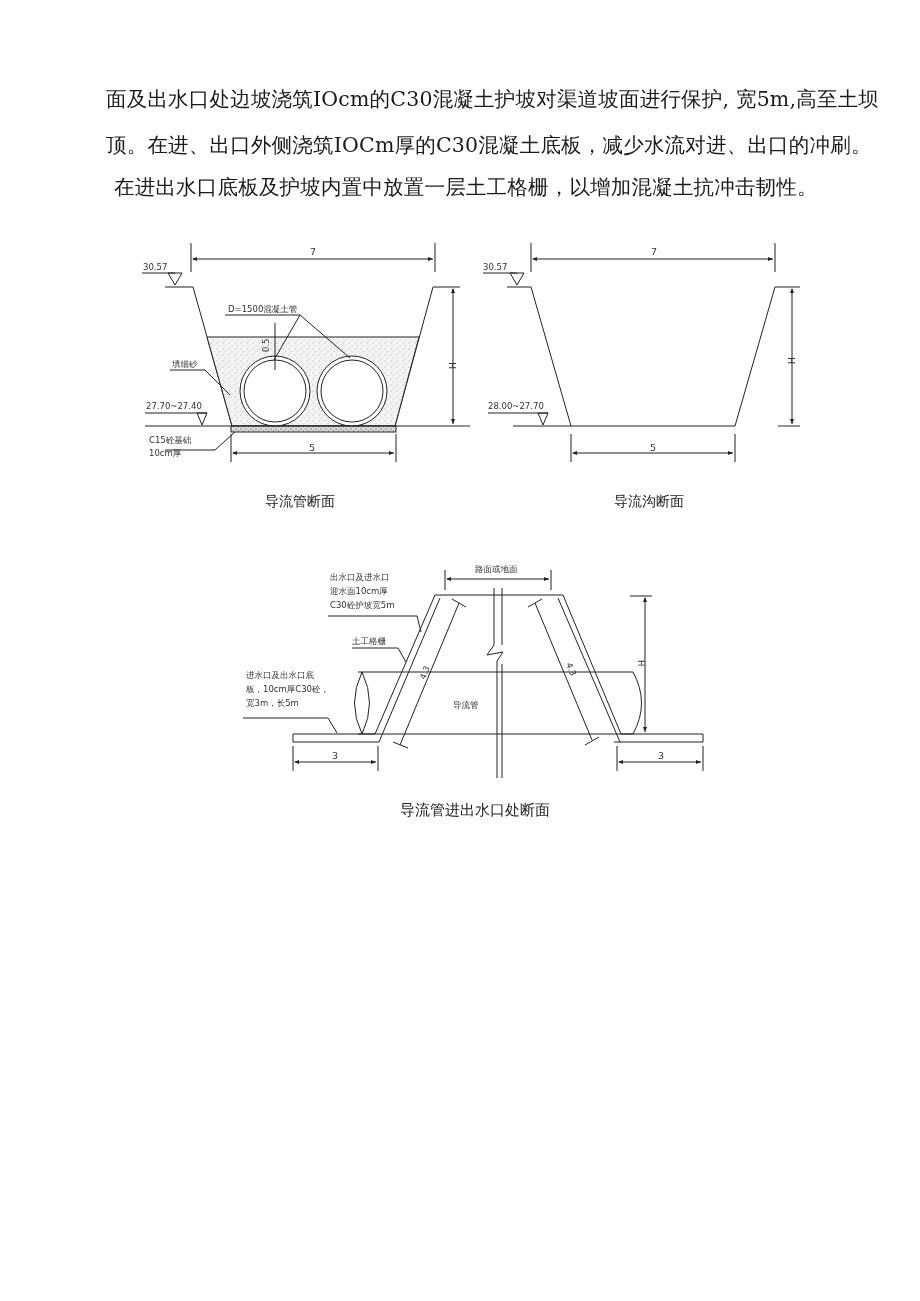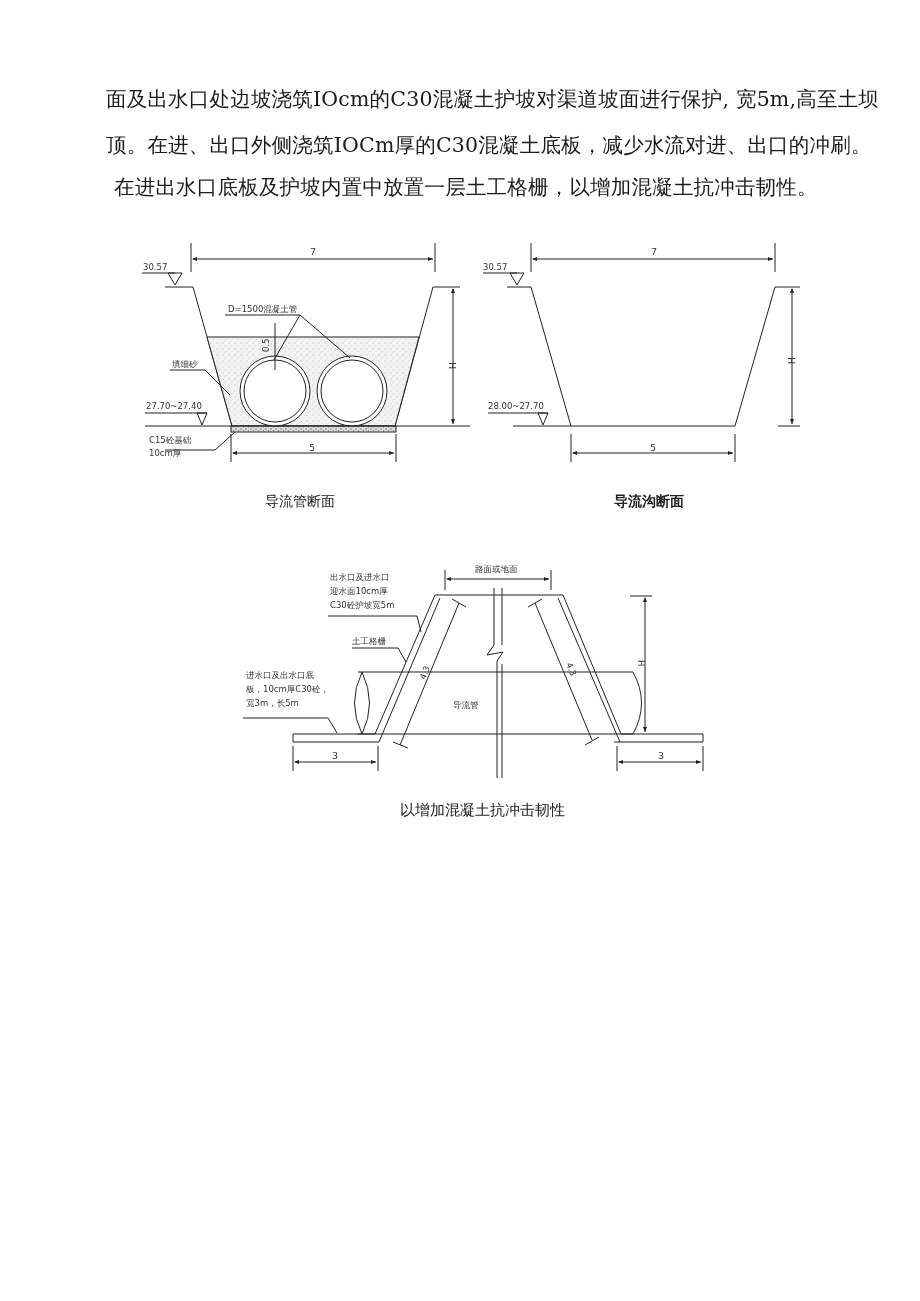--- a/index.html
+++ b/index.html
@@ -182,14 +182,14 @@
     <text class="lbl-sm" x="453" y="708">导流管</text>
     <text class="lbl-sm" x="0" y="0" transform="translate(425,680) rotate(-68)">4.3</text>
     <text class="lbl-sm" x="0" y="0" transform="translate(566,664) rotate(68)">4.3</text>
     <text class="lbl-sm" x="0" y="0" transform="translate(638,660) rotate(90)">H</text>
     <text class="lbl" x="332" y="759">3</text>
     <text class="lbl" x="658" y="759">3</text>
   </g>
 </svg>
 
 <div class="caption" style="left:265px; top:493px;">导流管断面</div>
-<div class="caption" style="left:614px; top:493px;font-weight:bold;">导流沟断面</div>
-<div class="caption" style="left:400px; top:801px; font-size:15px;">以增加混凝土抗冲击韧性</div>
+<div class="caption" style="left:614px; top:493px;">导流沟断面</div>
+<div class="caption" style="left:400px; top:801px; font-size:15px;">导流管进出水口处断面</div>
 
 </body></html>

